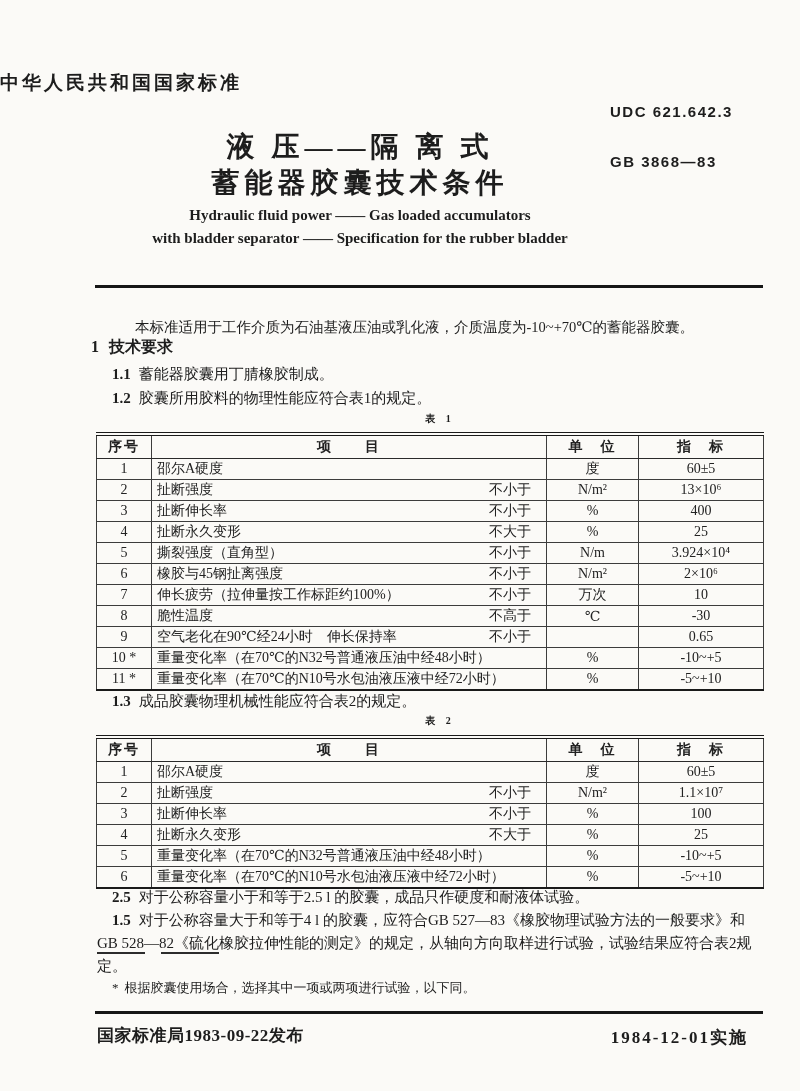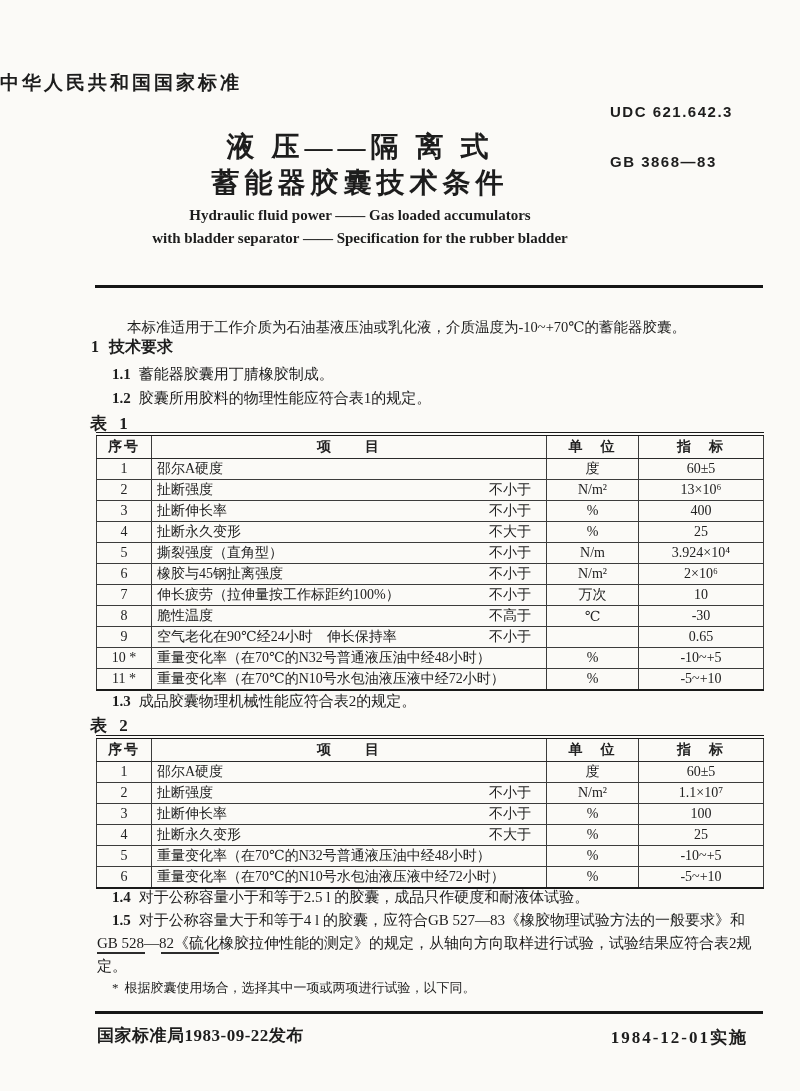--- a/index.html
+++ b/index.html
@@ -29,28 +29,28 @@
       font-family:"Liberation Sans","DejaVu Sans",sans-serif;}
   .title-zh1{left:0;top:128px;width:720px;text-align:center;
     font-size:28px;font-weight:bold;letter-spacing:5px;z-index:1;}
   .title-zh2{left:0;top:164px;width:720px;text-align:center;
     font-size:28px;font-weight:bold;letter-spacing:5px;z-index:1;}
   .title-en1{left:0;top:207px;width:720px;text-align:center;
     font-size:15px;font-weight:bold;z-index:1;}
   .title-en2{left:0;top:230px;width:720px;text-align:center;
     font-size:15px;font-weight:bold;z-index:1;}
   .rule-top{left:95px;top:285px;width:668px;height:3px;background:#161616;}
-  .scope{left:98px;top:301px;width:672px;font-size:14.5px;line-height:22px;
+  .scope{left:106px;top:301px;width:672px;font-size:14.5px;line-height:22px;
     text-indent:2em;white-space:nowrap;}
   .sec-heading{left:91px;top:337px;font-size:16px;font-weight:bold;}
   .sec-heading b{margin-right:10px;}
   .clause{left:97px;width:668px;font-size:15px;line-height:23px;text-indent:15px;margin:0;}
   .clause b{margin-right:8px;margin-top:40px;}
   .c11{top:363px;} .c12{top:387px;} .c13{top:690px;} .c14{top:886px;} .c15{top:909px;}
-  .tcap{left:90px;width:668px;text-align:left;font-size:17px;font-weight:bold;letter-spacing:4px;}
+  .tcap{left:106px;width:668px;text-align:center;font-size:10px;font-weight:bold;letter-spacing:4px;}
   .cap1{top:412px;} .cap2{top:714px;}
   table.doc-table{
     border-collapse:collapse;table-layout:fixed;
     font-size:14px;color:#222;
     border-left:1.6px solid #2a2a2a;border-right:1.6px solid #2a2a2a;
     border-top:4px double #1a1a1a;border-bottom:2.5px solid #1a1a1a;
   }
   .t1{left:96px;top:432px;width:667px;}
   .t2{left:96px;top:735px;width:667px;}
   table.doc-table th,table.doc-table td{
@@ -241,21 +241,21 @@
         <tr>
           <td class="no">6</td>
           <td class="item"><span>重量变化率（在70℃的N10号水包油液压液中经72小时）</span></td>
           <td class="unit">%</td>
           <td class="value">-5~+10</td>
         </tr>
       </tbody>
   </table>
 
   <p class="abs clause c14">
-    <b>1.4</b><span>对于公称容量小于和等于2.5 l 的胶囊，成品只作硬度和耐液体试验。</span>
+    <b>2.5</b><span>对于公称容量小于和等于2.5 l 的胶囊，成品只作硬度和耐液体试验。</span>
   </p>
   <p class="abs clause c15">
     <b>1.5</b><span>对于公称容量大于和等于4 l 的胶囊，应符合GB 527—83《橡胶物理试验方法的一般要求》和GB 528—82《硫化橡胶拉伸性能的测定》的规定，从轴向方向取样进行试验，试验结果应符合表2规定。</span>
   </p>
 
   <div class="abs fn-rule">
     <div class="fn-seg1"></div>
     <div class="fn-seg2"></div>
   </div>
   <p class="abs footnote">

